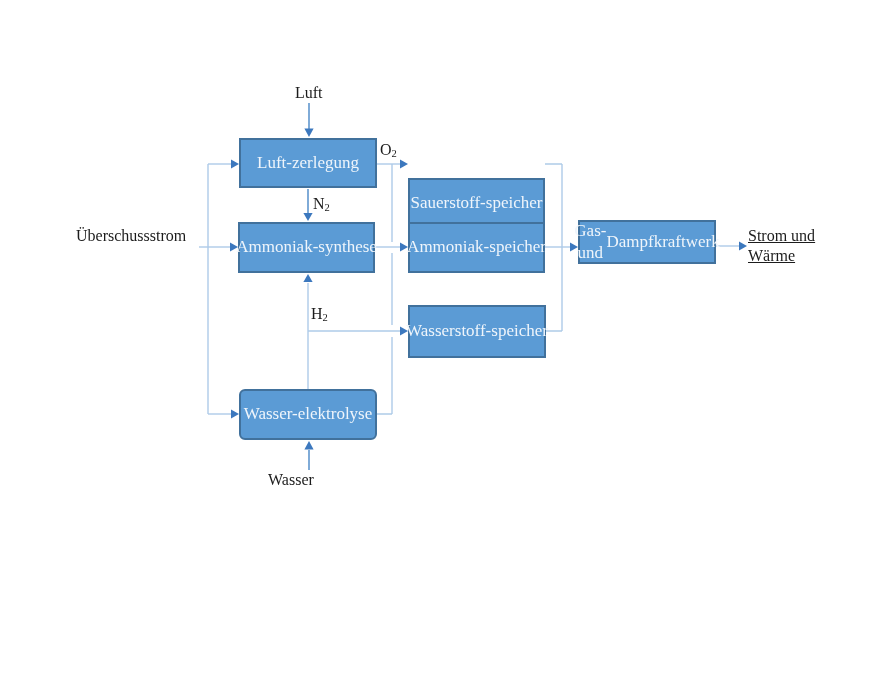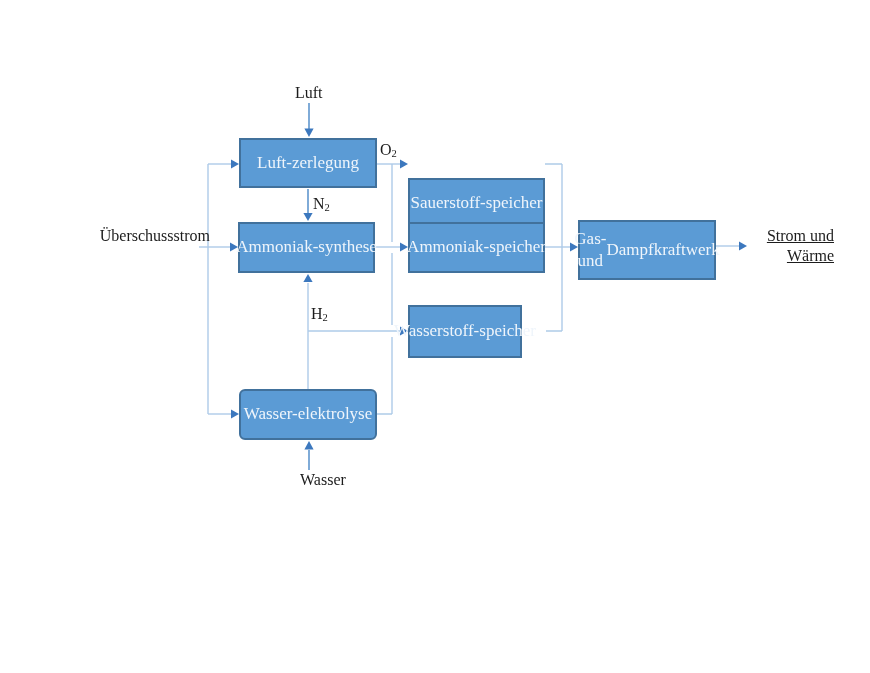--- a/index.html
+++ b/index.html
@@ -22,36 +22,36 @@
     position:absolute; box-sizing:border-box;
     background:var(--box-fill); border:2px solid var(--box-border);
     color:var(--box-text);
     display:flex; flex-direction:row; align-items:center; justify-content:center;
     font-size:17px; line-height:1.3; text-align:center;
   }
   .lbl{
     position:absolute; color:var(--label-text);
     font-size:16px; line-height:1.25; white-space:nowrap;
   }
-  .lbl-block{text-align:right; white-space:normal;}
+  .lbl-block{text-align:left; white-space:normal;}
   .sub{font-size:0.66em; position:relative; bottom:-0.22em;}
   
   .b-luftzerlegung{left:239px; top:138px; width:138px; height:50px;}
   .b-sauerstoffspeicher{left:408px; top:139px; width:137px; height:50px;margin-top:39px;}
   .b-ammoniaksynthese{left:238px; top:222px; width:137px; height:51px;}
   .b-ammoniakspeicher{left:408px; top:222px; width:137px; height:51px;}
-  .b-wasserstoffspeicher{left:408px; top:305px; width:114px; height:53px;}
+  .b-wasserstoffspeicher{left:408px; top:305px; width:138px; height:53px;}
   .b-wasserelektrolyse{left:239px; top:389px; width:138px; height:51px;border-radius:6px;}
-  .b-kraftwerk{left:578px; top:220px; width:138px; height:60px;}
+  .b-kraftwerk{left:578px; top:220px; width:138px; height:44px;}
   
   .l-luft{left:295px; top:83px;}
   .l-o2{left:380px; top:140px;}
   .l-n2{left:313px; top:194px;}
   .l-h2{left:311px; top:304px;}
-  .l-wasser{left:300px; top:470px;text-align:right;}
+  .l-wasser{left:268px; top:470px;text-align:right;}
   .l-input{left:76px; top:226px; width:134px;}
   .l-output{left:748px; top:226px; width:86px;text-decoration:underline;}
 </style>
 </head>
 <body>
 
 <div class="canvas">
 
   <svg class="connectors" width="870" height="673" viewBox="0 0 870 673">
 

